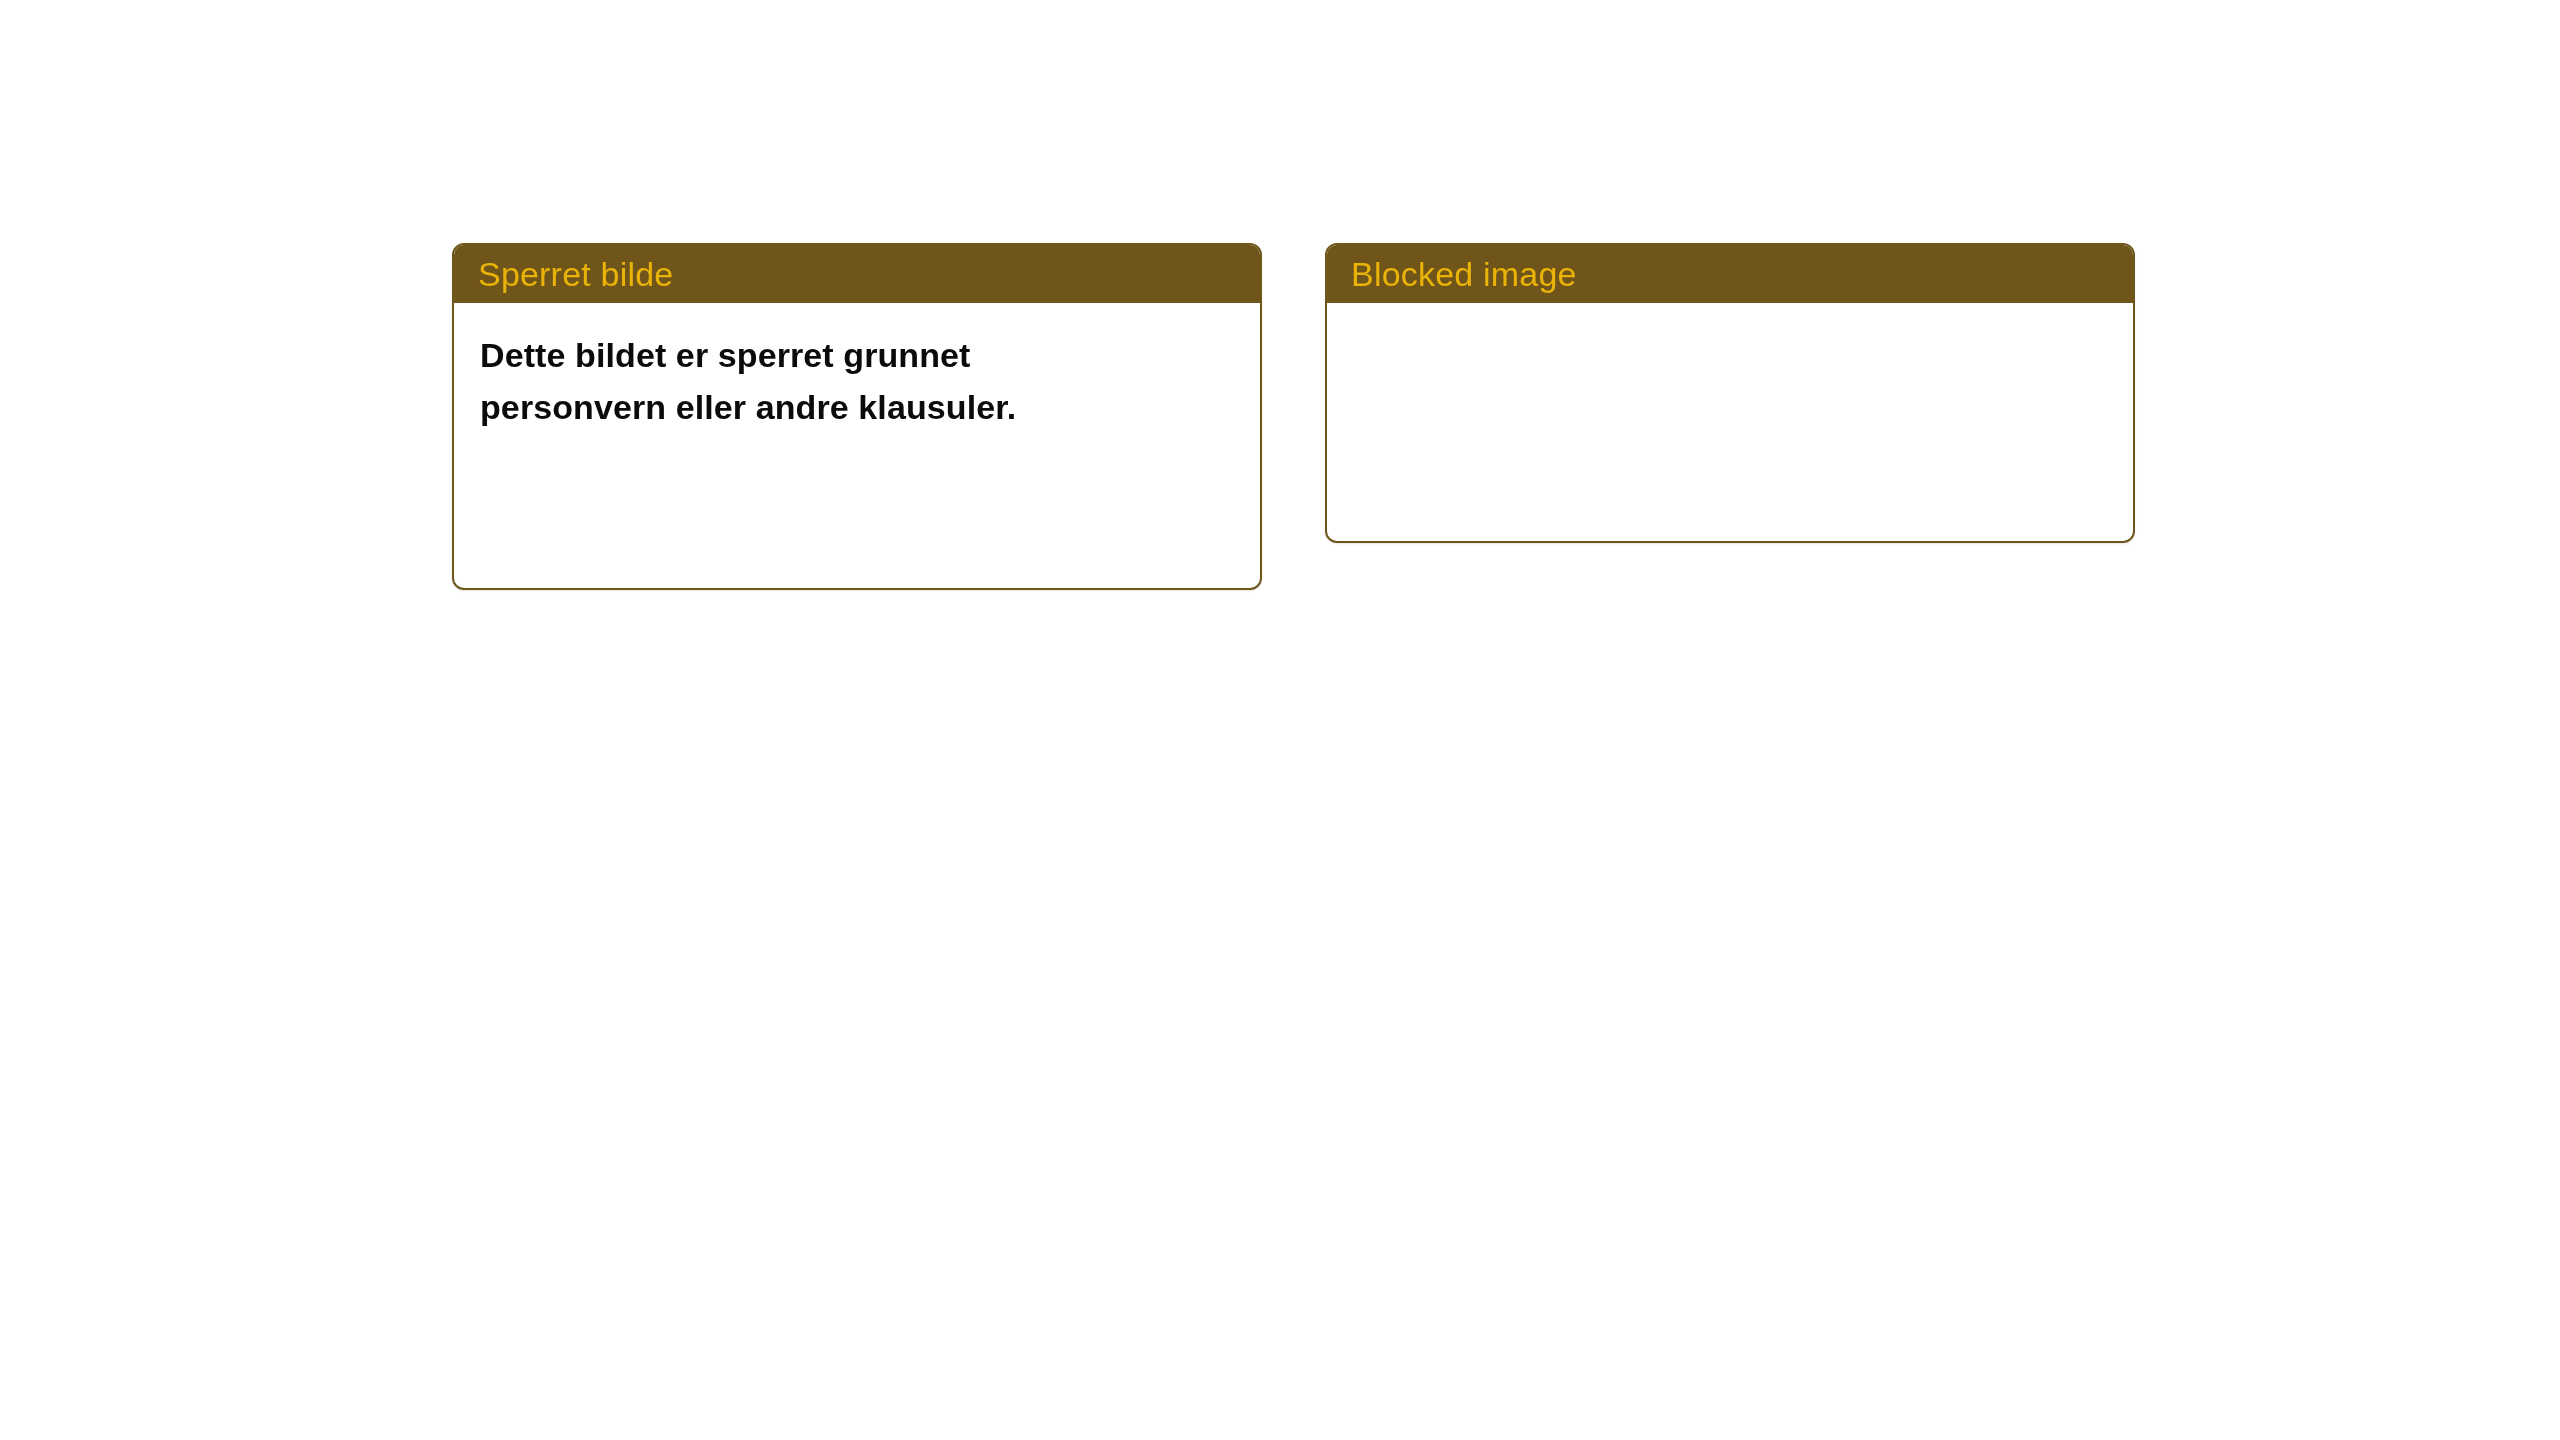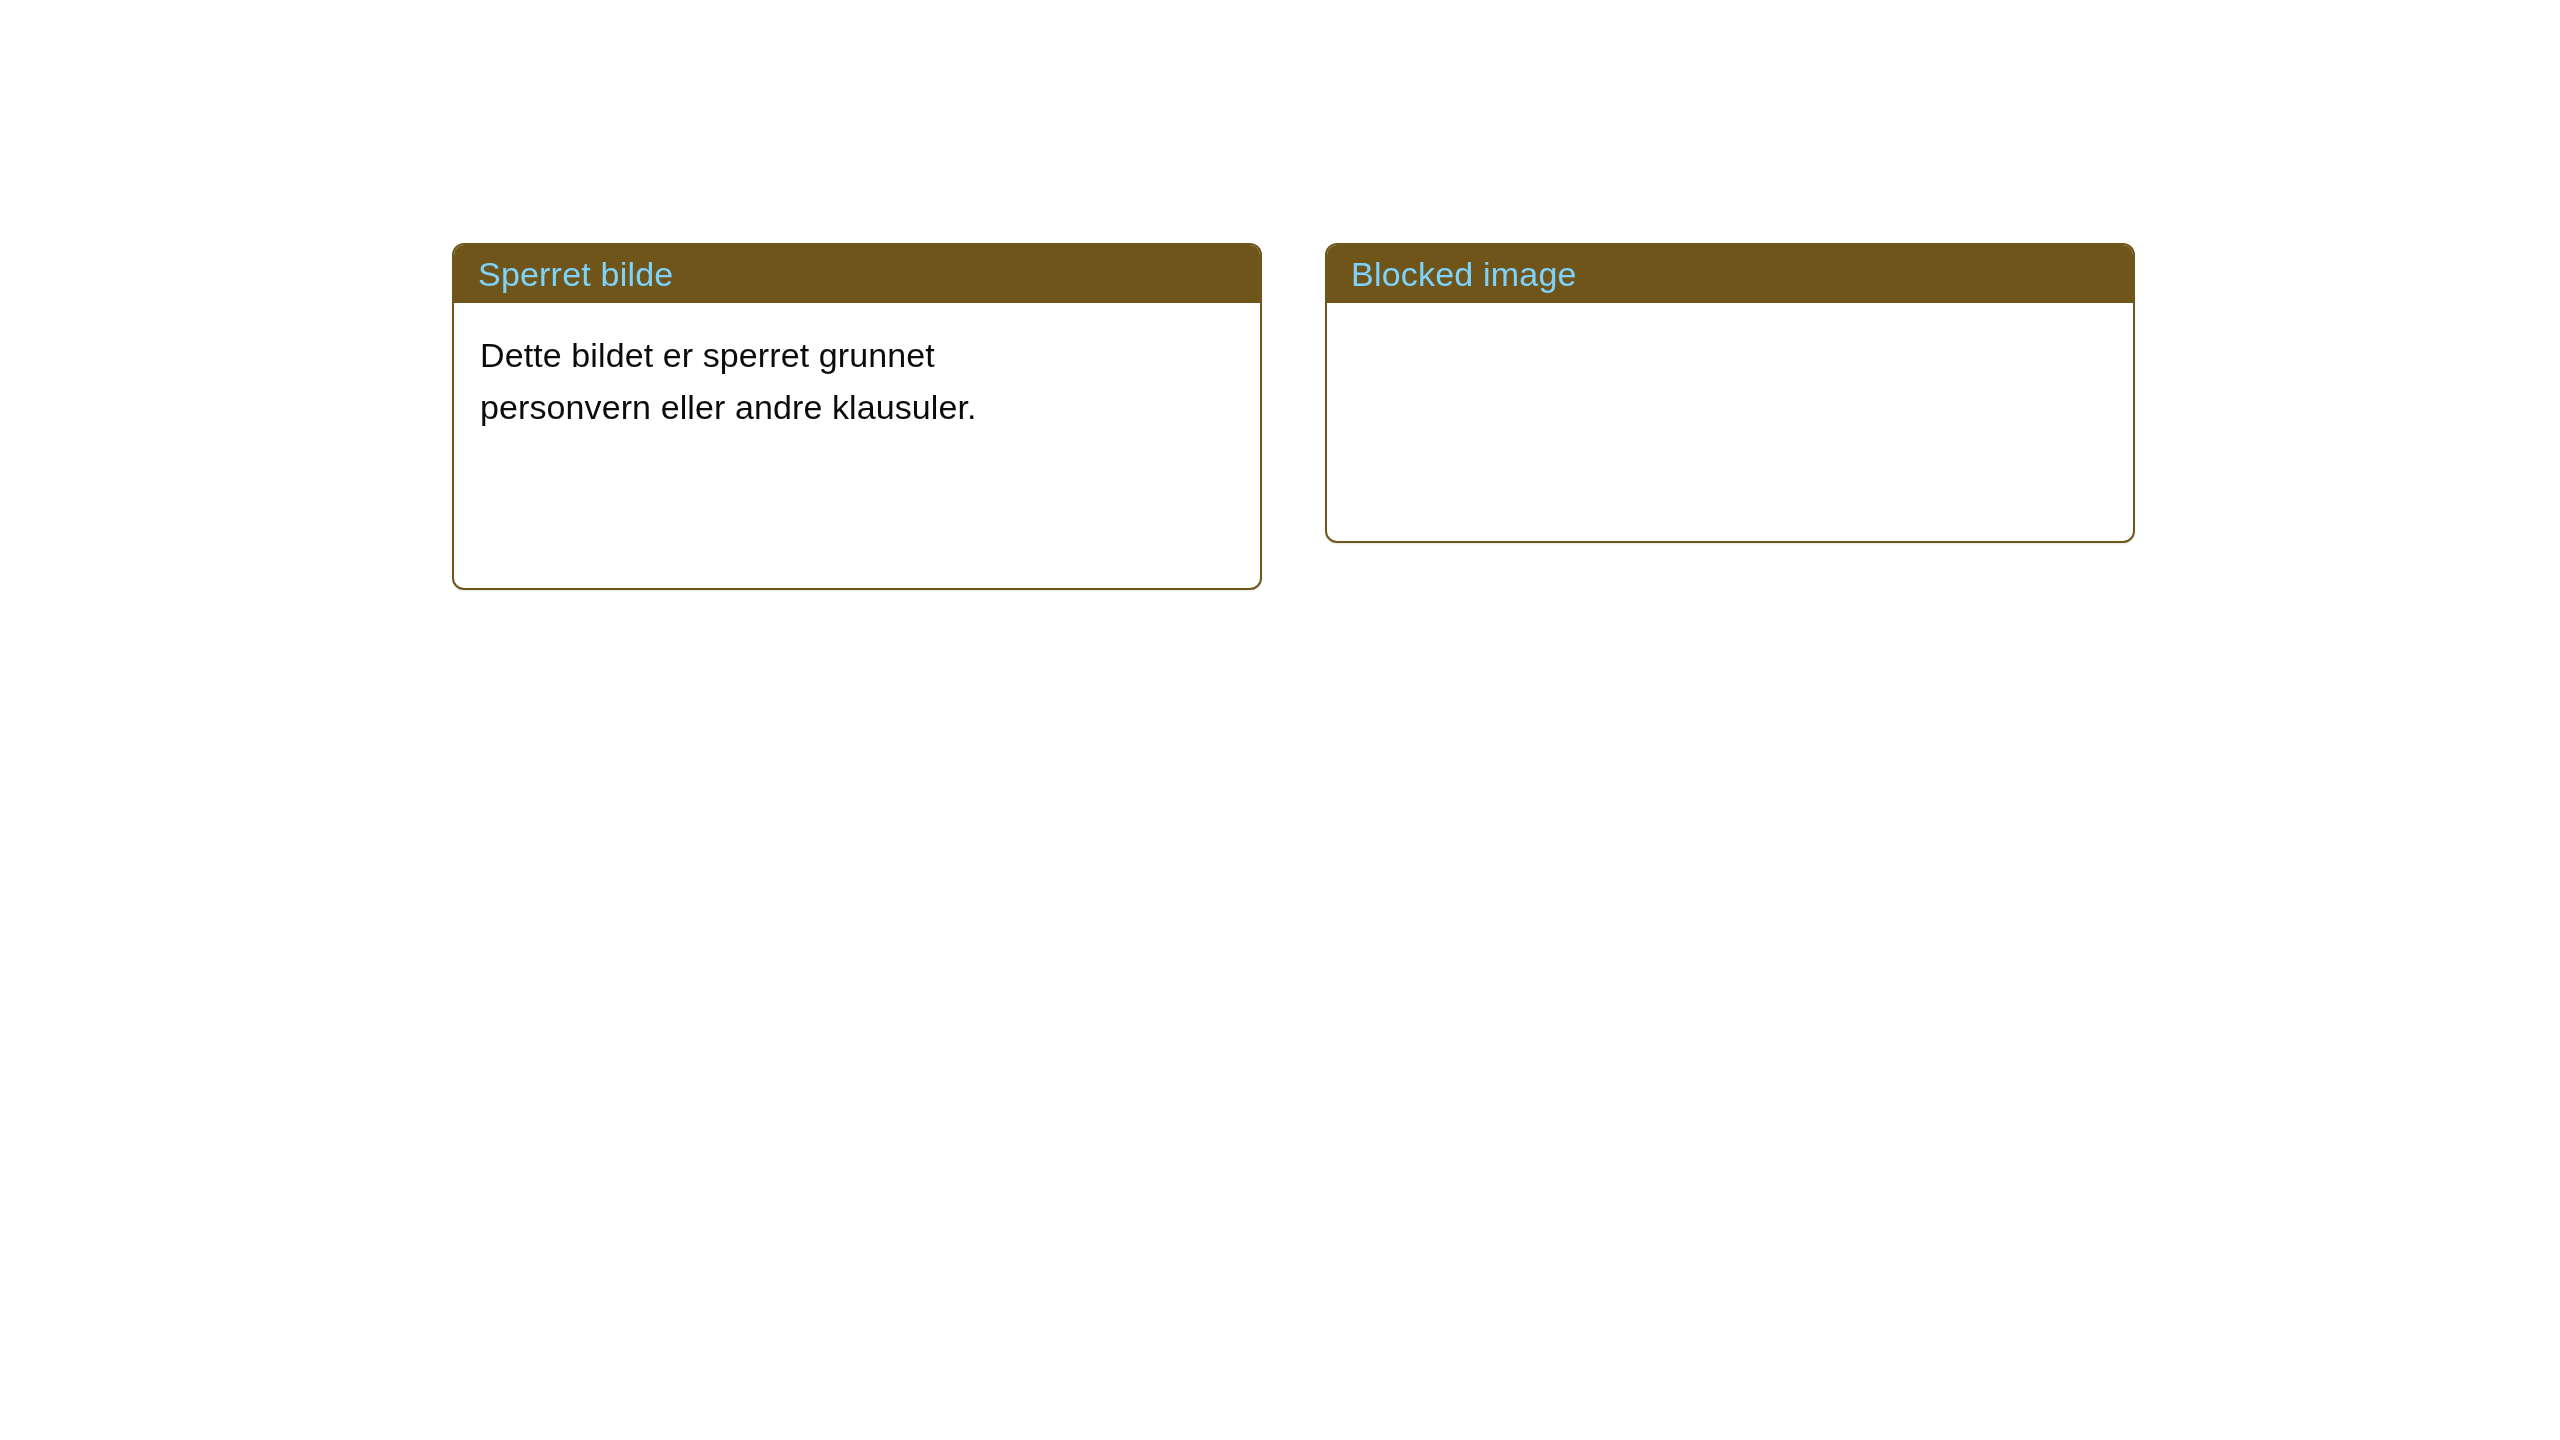--- a/index.html
+++ b/index.html
@@ -56,34 +56,34 @@
     align-items: center;
     padding: 0 24px;
     box-sizing: border-box;
   }
 
   .card-header .title {
     font-size: 34px;
     line-height: 40px;
     font-weight: 400;
     letter-spacing: 0.2px;
-    color: #7dd3fc;
+    color: #eab308;
     white-space: nowrap;
   }
 
   .card-body {
     padding: 26px 26px 24px 26px;
     box-sizing: border-box;
   }
 
   .card-body .message {
     font-size: 34px;
     line-height: 52px;
     color: #0b0b0b;
-    font-weight: 400;
+    font-weight: 700;
     letter-spacing: 0.1px;
     white-space: pre-line;
     margin: 0;
   }
 </style>
 </head>
 <body>
 
 <div class="page">
 

